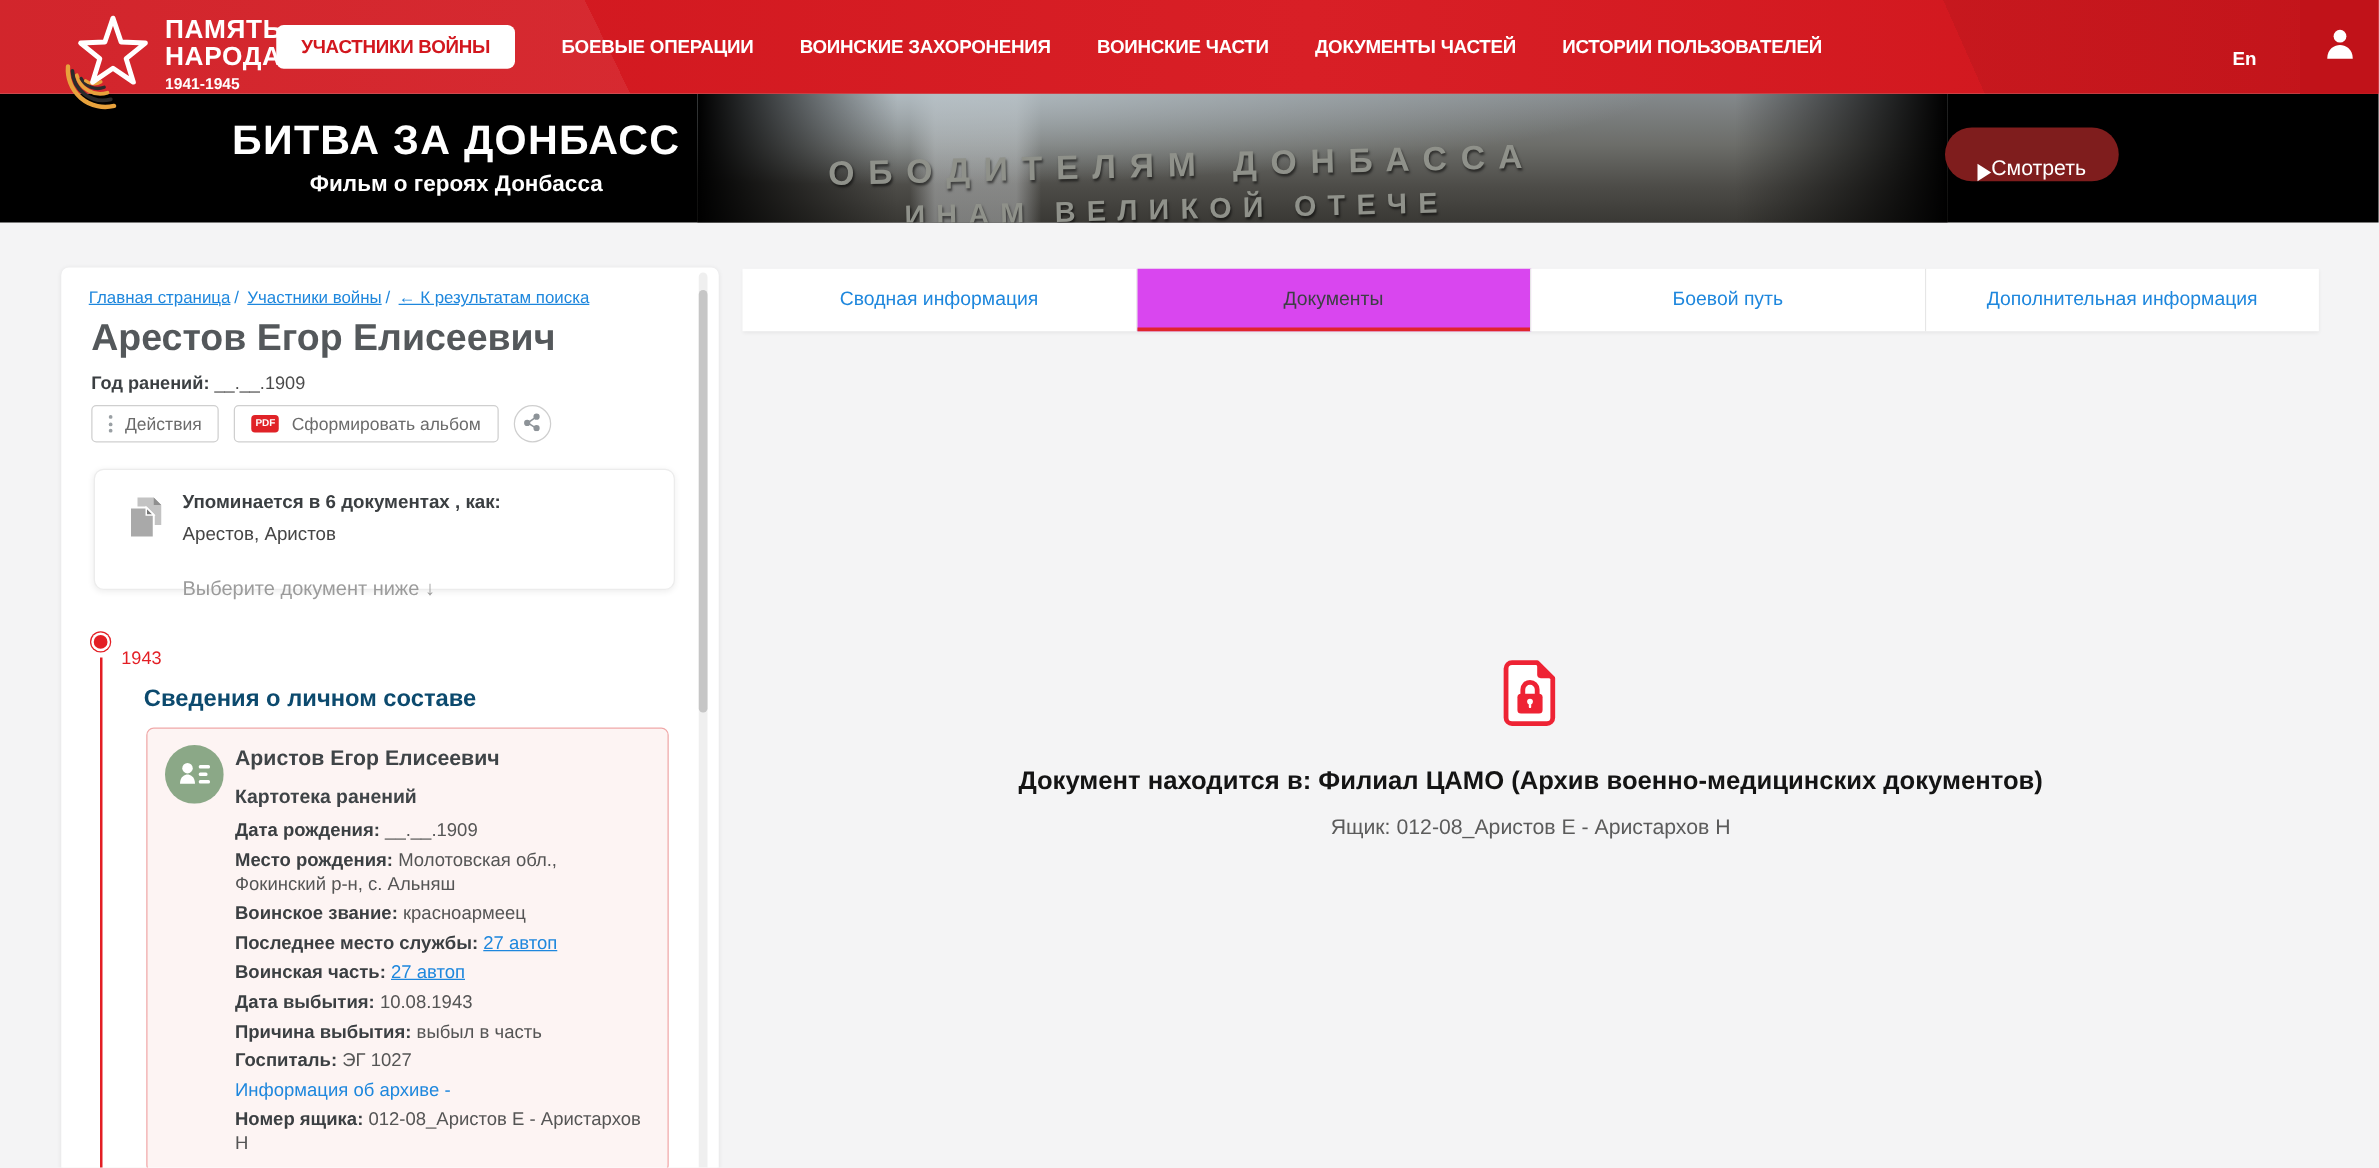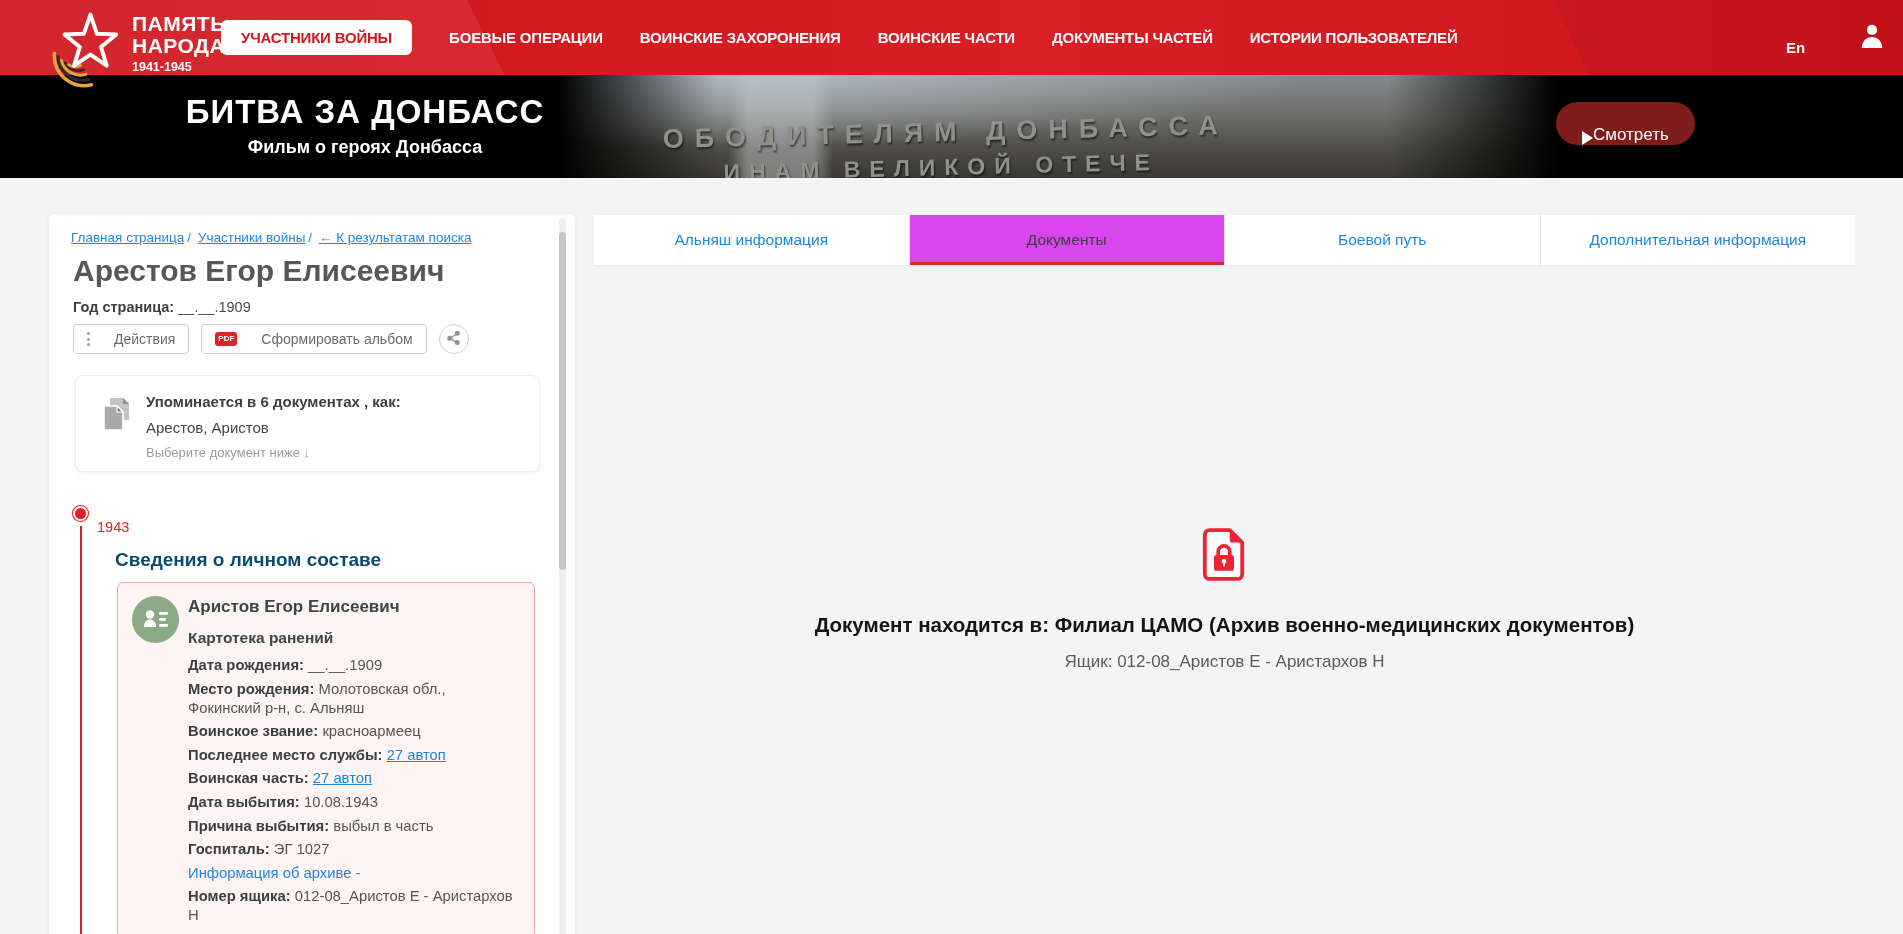--- a/index.html
+++ b/index.html
@@ -55,35 +55,35 @@
 
   .breadcrumb { position:absolute; left:22px; top:16px; font-size:13.5px; }
   .breadcrumb a { color:#1e87dd; text-decoration:underline; cursor:pointer; }
   .breadcrumb .sep { color:#1e87dd; text-decoration:none; margin:0 3px; }
 
   .person-name { position:absolute; left:24px; top:40px; font-size:30px; font-weight:bold; color:#54585b; }
   .birth-line { position:absolute; left:24px; top:85px; font-size:14.5px; color:#4a4a4a; }
   .birth-line b { color:#3b3f42; }
 
   .btn-row { position:absolute; left:24px; top:110px; display:flex; align-items:center; gap:12px; }
-  .btn { height:30px; display:inline-flex; align-items:center; gap:24px; padding:0 13px; background:#fff;
+  .btn { height:30px; display:inline-flex; align-items:center; gap:10px; padding:0 13px; background:#fff;
     border:1px solid #cfcfcf; border-radius:4px; color:#6b6b6b; font-size:14px; cursor:pointer; }
   .btn-share { width:30px; height:30px; border-radius:50%; border:1px solid #cfcfcf; background:#fff;
     display:flex; align-items:center; justify-content:center; cursor:pointer; }
   .dots-icon { display:inline-flex; flex-direction:column; gap:2.5px; }
   .dots-icon i { width:3px; height:3px; border-radius:50%; background:#9aa0a4; }
   .pdf-badge { background:#e02227; color:#fff; font-size:8px; font-weight:bold; border-radius:3px;
     padding:3px 3px; line-height:8px; }
 
   .mention-card { position:absolute; left:26px; top:161px; width:465px; height:97px; background:#fff;
     border:1px solid #ececec; border-radius:8px; box-shadow:0 1px 5px rgba(0,0,0,.07); padding:17px 18px 0 70px; }
   .mention-icon { position:absolute; left:22px; top:20px; }
   .mention-title { font-size:15px; font-weight:bold; color:#3b3f42; }
   .mention-names { font-size:15px; color:#454545; margin-top:9px; }
-  .mention-hint { font-size:13px; color:#9b9b9b; margin-top:9px; }
+  .mention-hint { font-size:16px; color:#9b9b9b; margin-top:27px; }
 
   .tl-dot { position:absolute; left:26px; top:294px; width:11px; height:11px; border-radius:50%;
     background:#e31e24; box-shadow:0 0 0 2px #fff, 0 0 0 3px #e31e24; }
   .tl-year { position:absolute; left:48px; top:305px; font-size:14.5px; color:#e31e24; }
   .tl-line { position:absolute; left:31px; top:312px; width:2px; height:448px; background:#e31e24; }
   .section-title { position:absolute; left:66px; top:335px; font-size:19px; font-weight:bold; color:#0c4a6e; }
 
   .record-card { position:absolute; left:68px; top:368px; width:418px; height:356px; background:#fdf4f3;
     border:1px solid #f0a8a8; border-radius:6px; padding:14px 14px 0 70px; cursor:pointer; }
   .record-icon { position:absolute; left:14px; top:13px; }
@@ -177,21 +177,21 @@
 
     <nav class="breadcrumb">
       <a>Главная страница</a><span class="sep">/</span>
       <a>Участники войны</a><span class="sep">/</span>
       <a>← К результатам поиска</a>
     </nav>
 
     <h1 class="person-name">Арестов Егор Елисеевич</h1>
 
     <div class="birth-line">
-      <b>Год страница:</b>
+      <b>Год ранений:</b>
       <span>__.__.1909</span>
     </div>
 
     <div class="btn-row">
       <button class="btn">
         <span class="dots-icon">
             <i></i>
             <i></i>
             <i></i>
           </span>
@@ -257,21 +257,21 @@
         <div class="field"><b>Дата выбытия:</b> <span>10.08.1943</span></div>
         <div class="field"><b>Причина выбытия:</b> <span>выбыл в часть</span></div>
         <div class="field"><b>Госпиталь:</b> <span>ЭГ 1027</span></div>
         <div class="field"><a class="plain">Информация об архиве -</a></div>
         <div class="field"><b>Номер ящика:</b> <span>012-08_Аристов Е - Аристархов Н</span></div>
       </div>
     </div>
   </aside>
 
   <div class="tabs">
-    <div class="tab">Альняш информация</div>
+    <div class="tab">Сводная информация</div>
     <div class="tab active">Документы</div>
     <div class="tab">Боевой путь</div>
     <div class="tab">Дополнительная информация</div>
   </div>
 
   <div class="doc-icon">
     <svg width="46" height="55" viewBox="0 0 48 57">
       <path d="M9,3 h21 l13,13 v33 a5,5 0 0 1 -5,5 h-29 a5,5 0 0 1 -5,-5 v-41 a5,5 0 0 1 5,-5 z" fill="#fff" stroke="#ee2334" stroke-width="4" stroke-linejoin="round"></path>
       <path d="M30,3 l13,13 h-10 a3,3 0 0 1 -3,-3 z" fill="#ee2334"></path>
       <path d="M18,30 v-4.5 a6,6 0 0 1 12,0 v4.5" fill="none" stroke="#ee2334" stroke-width="4"></path>

